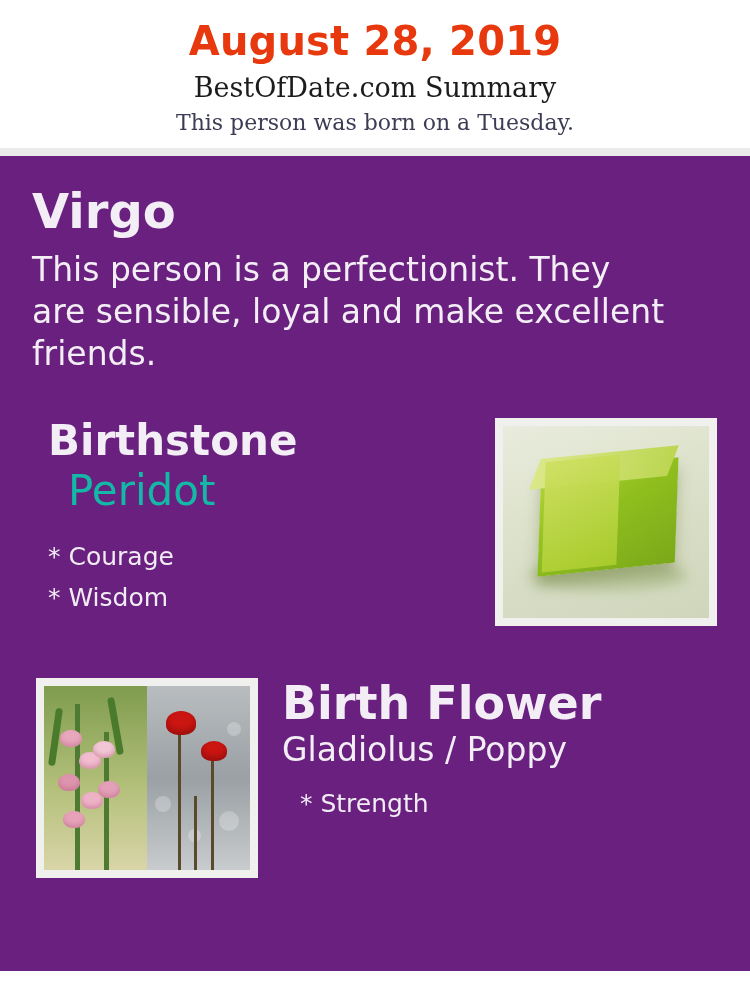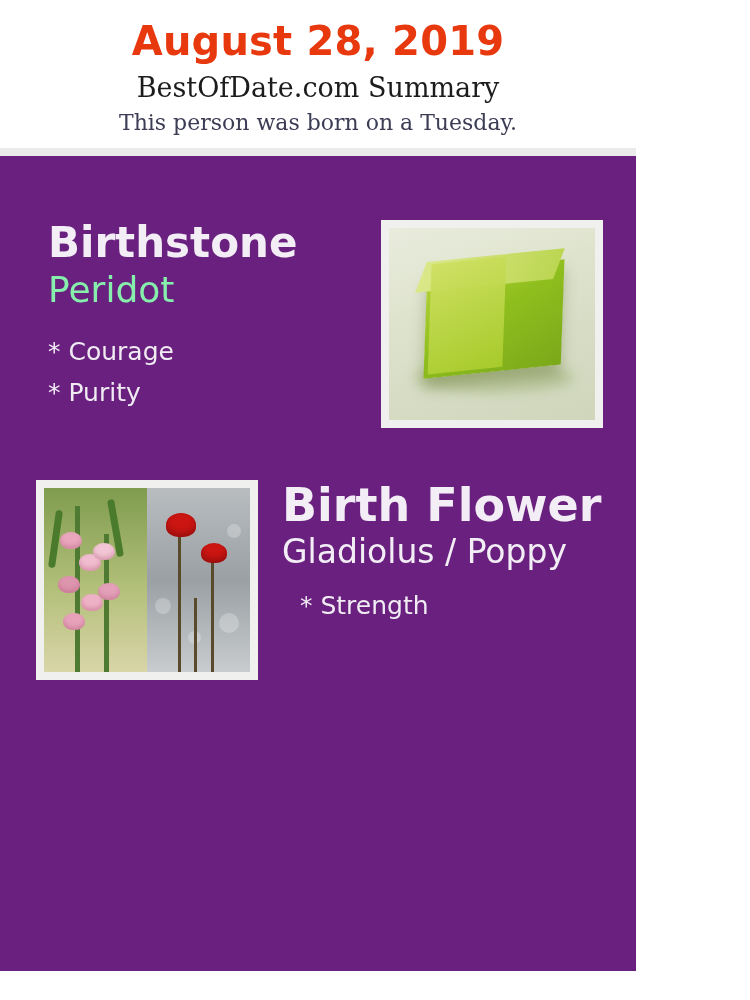--- a/index.html
+++ b/index.html
@@ -8,21 +8,21 @@
   }
   body {
     width: 750px;
     height: 1000px;
     background: #ffffff;
     font-family: "DejaVu Sans", sans-serif;
     overflow: hidden;
   }
   .page {
     position: relative;
-    width: 636px;
+    width: 750px;
     height: 1000px;
     background: #ffffff;
   }
 
   
   .header {
     background: #ffffff;
     padding: 18px 0 10px 0;
     text-align: center;
   }
@@ -88,24 +88,25 @@
     position: relative;
     min-height: 230px;
   }
   .block-title {
     font-size: 42px;
     font-weight: bold;
     color: #f3eef5;
     line-height: 1.1;
   }
   .block-sub {
-    font-size: 36px;
-    color: #86efac;
+    font-size: 42px;
+    color: #14b8a6;
     line-height: 1.2;
     margin-top: 2px;
+    margin-left: 20px;
   }
   .attr-list {
     margin-top: 20px;
     list-style: none;
     padding: 0;
   }
   .attr-list li {
     font-size: 25px;
     line-height: 1.65;
     color: #f1ecf3;
@@ -304,27 +305,31 @@
   <div class="header">
     <div class="header-date">August 28, 2019</div>
     <div class="header-subtitle">BestOfDate.com Summary</div>
     <div class="header-note">This person was born on a Tuesday.</div>
   </div>
 
   <div class="divider"></div>
 
   <div class="body">
 
+    <div class="section-sign">
+      <div class="sign-name">Virgo</div>
+      <div class="sign-desc">This person is a perfectionist. They are sensible, loyal and make excellent friends.</div>
+    </div>
 
     <div class="section-birthstone">
       <div class="block-title">Birthstone</div>
       <div class="block-sub">Peridot</div>
       <ul class="attr-list">
         <li>* Courage</li>
-        <li>* Purity</li>
+        <li>* Wisdom</li>
       </ul>
 
       <div class="stone-img">
         <div class="stone-inner">
           <div class="crystal-shadow"></div>
           <div class="crystal"></div>
           <div class="crystal-top"></div>
           <div class="crystal-face"></div>
         </div>
       </div>

